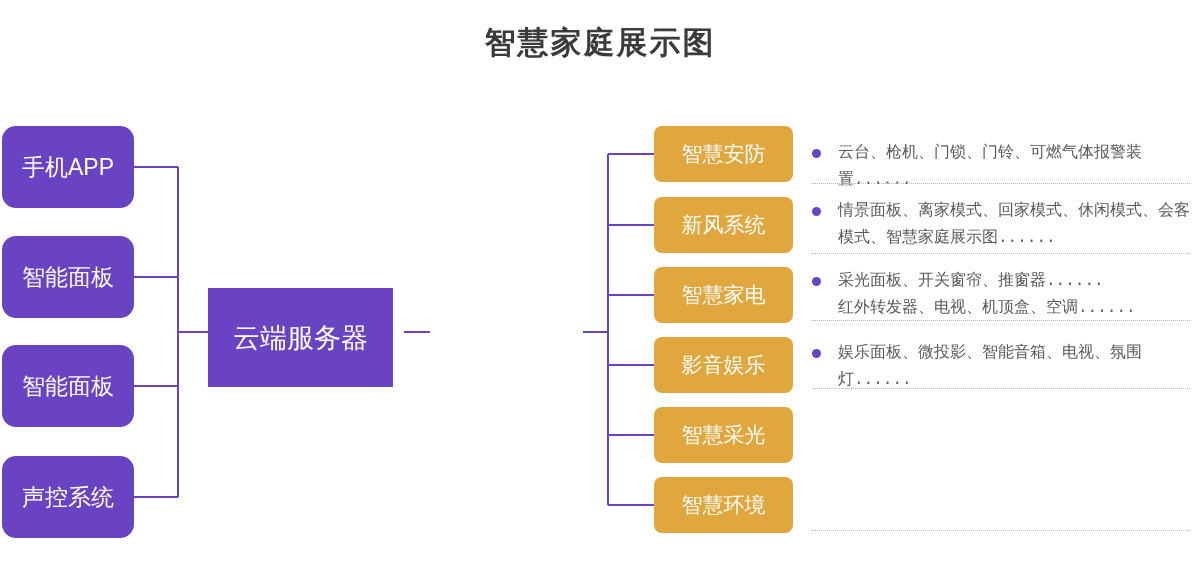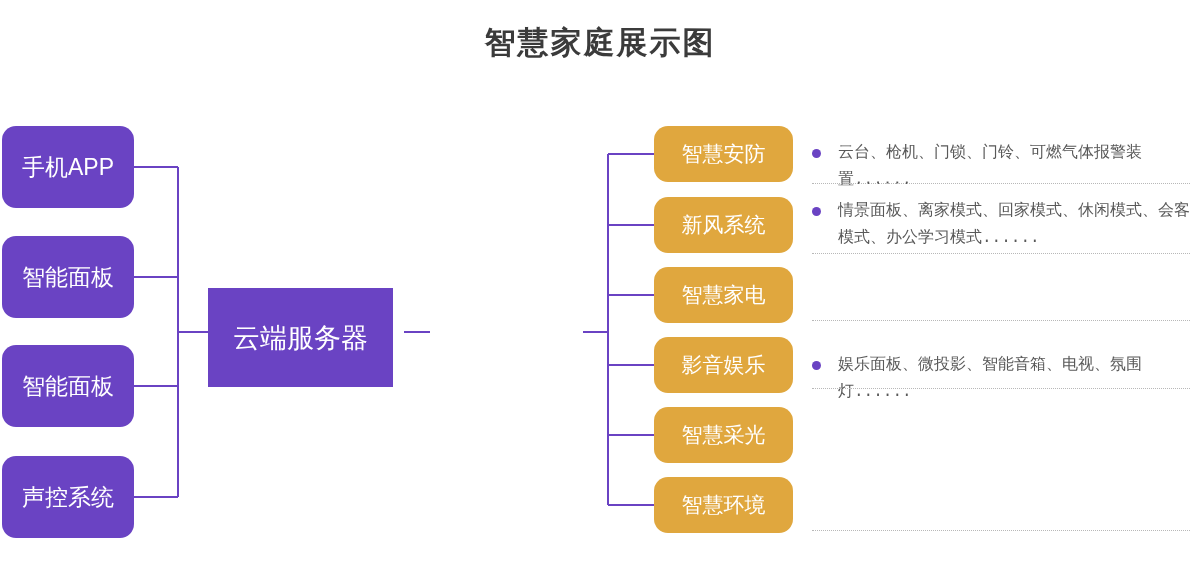--- a/index.html
+++ b/index.html
@@ -47,21 +47,21 @@
   }
   .center-node {
     top: 288px; height: 99px;
     border-radius: 0;
     font-size: 27px;
   }
   .center-node.cloud   { left: 208px; width: 185px; }
   .center-node.gateway { left: 430px; width: 153px; }
   .right-node {
     left: 654px; width: 139px; height: 56px;
-    border-radius: 14px;
+    border-radius: 8px;
     font-size: 21px;
   }
   .desc-row {
     position: absolute;
     left: 812px; width: 378px;
     display: flex;
     align-items: flex-start;
   }
   .bullet {
     width: 9px; height: 9px;
@@ -130,28 +130,35 @@
     <span class="bullet"></span>
     <div class="desc-text">
       <div>云台、枪机、门锁、门铃、可燃气体报警装置......</div>
     </div>
   </div>
   <div class="divider" style="top:183px"></div>
 
   <div class="desc-row" style="top:198px">
     <span class="bullet"></span>
     <div class="desc-text">
-      <div>情景面板、离家模式、回家模式、休闲模式、会客模式、办公学习模式......</div>
+      <div>情景面板、离家模式、回家模式、休闲模式、会客模式、智慧家庭展示图......</div>
     </div>
   </div>
   <div class="divider" style="top:253px"></div>
 
+  <div class="desc-row" style="top:268px">
+    <span class="bullet"></span>
+    <div class="desc-text">
+      <div>采光面板、开关窗帘、推窗器......</div>
+      <div>红外转发器、电视、机顶盒、空调......</div>
+    </div>
+  </div>
   <div class="divider" style="top:320px"></div>
 
-  <div class="desc-row" style="top:352px">
+  <div class="desc-row" style="top:340px">
     <span class="bullet"></span>
     <div class="desc-text">
       <div>娱乐面板、微投影、智能音箱、电视、氛围灯......</div>
     </div>
   </div>
   <div class="divider" style="top:388px"></div>
 
   <div class="divider" style="top:530px"></div>
 
 </div>

